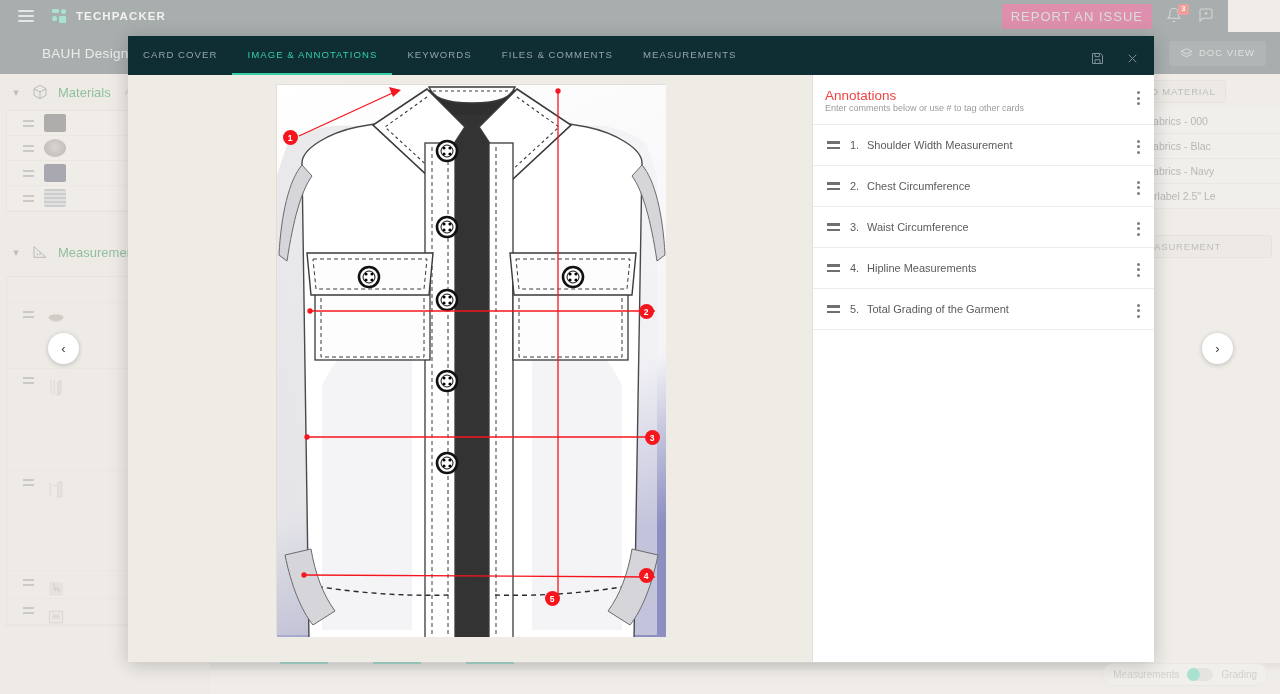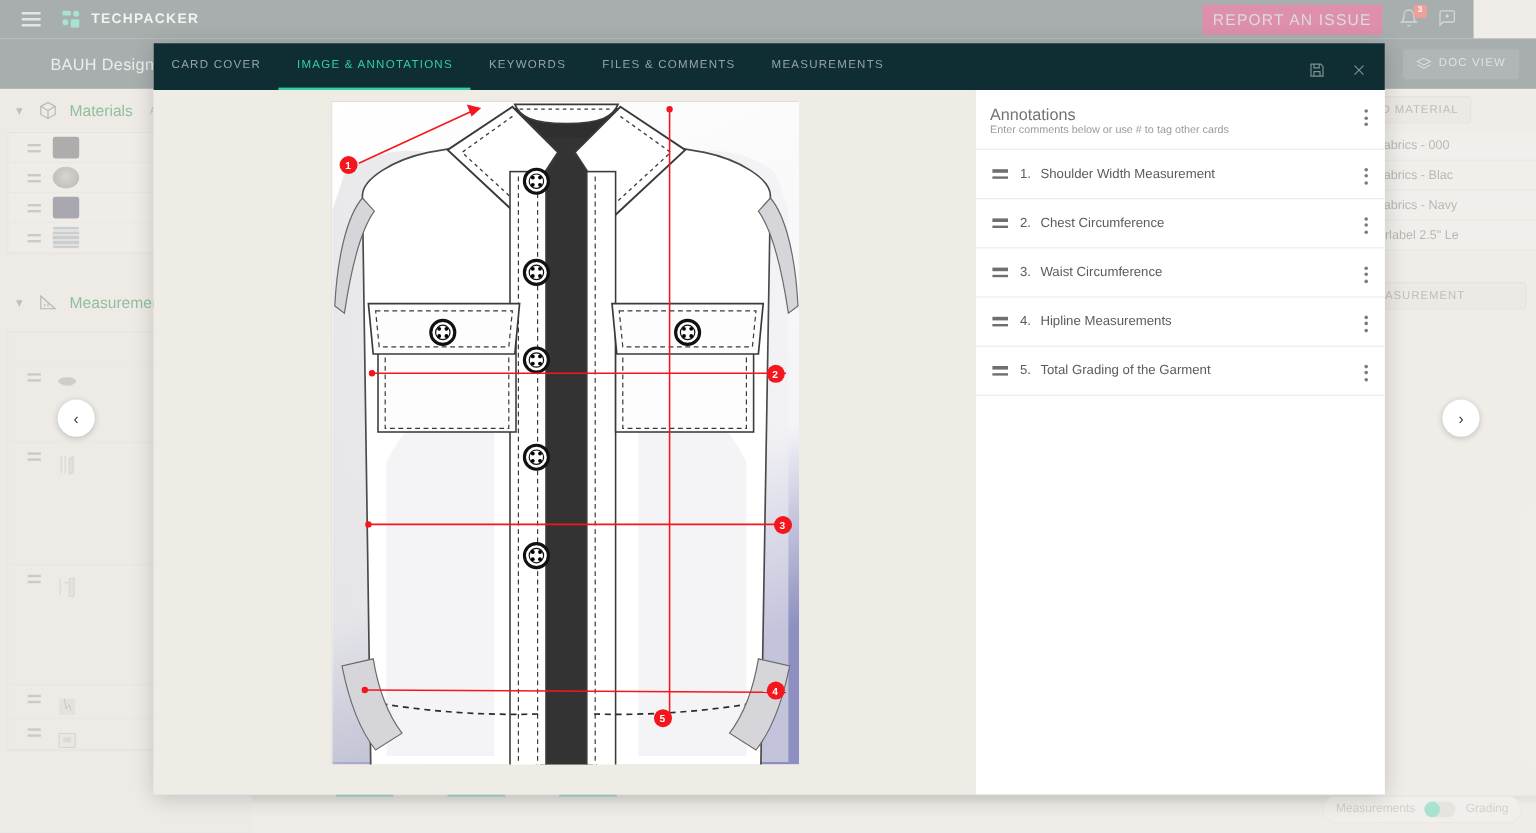--- a/index.html
+++ b/index.html
@@ -124,21 +124,21 @@
   .hic { width:15px; height:15px; stroke:#7e9094; fill:none; stroke-width:1.6; cursor:pointer;}
 
   .m-body { flex:1; display:flex; min-height:0; }
   .canvas { width:684px; background:#efece6; display:flex; align-items:flex-start;
     justify-content:center; padding-top:9px; position:relative; }
   .img-box { position:relative; width:389px; height:552px; background:#fff;
      border:1px solid #e2ded7; }
   .annot-panel { flex:1; background:#fff; border-left:1px solid #e3e0da; overflow:hidden; }
   .ap-head { display:flex; align-items:flex-start; padding:13px 14px 11px 12px;
      border-bottom:1px solid #ececec; }
-  .ap-title { font-size:13.5px; color:#737373; }
+  .ap-title { font-size:13.5px; color:#ef4444; }
   .ap-sub { font-size:9px; color:#9b9b9b; margin-top:0; }
   .kebab { margin-left:auto; display:flex; flex-direction:column; gap:2.5px;
      padding-top:3px; cursor:pointer; }
   .kebab i { display:block; width:3px;height:3px;border-radius:50%;background:#7c7c7c;}
   .ap-row { display:flex; align-items:center; height:41px; padding:0 14px 0 14px;
      border-bottom:1px solid #ececec; }
   .ap-grip { display:flex; flex-direction:column; gap:3px; margin-right:10px; cursor:grab;}
   .ap-grip i { display:block; width:13px; height:2.4px; background:#6f6f6f; }
   .ap-num { font-size:11px; color:#5b5b5b; width:17px; }
   .ap-txt { font-size:11px; color:#5b5b5b; }

